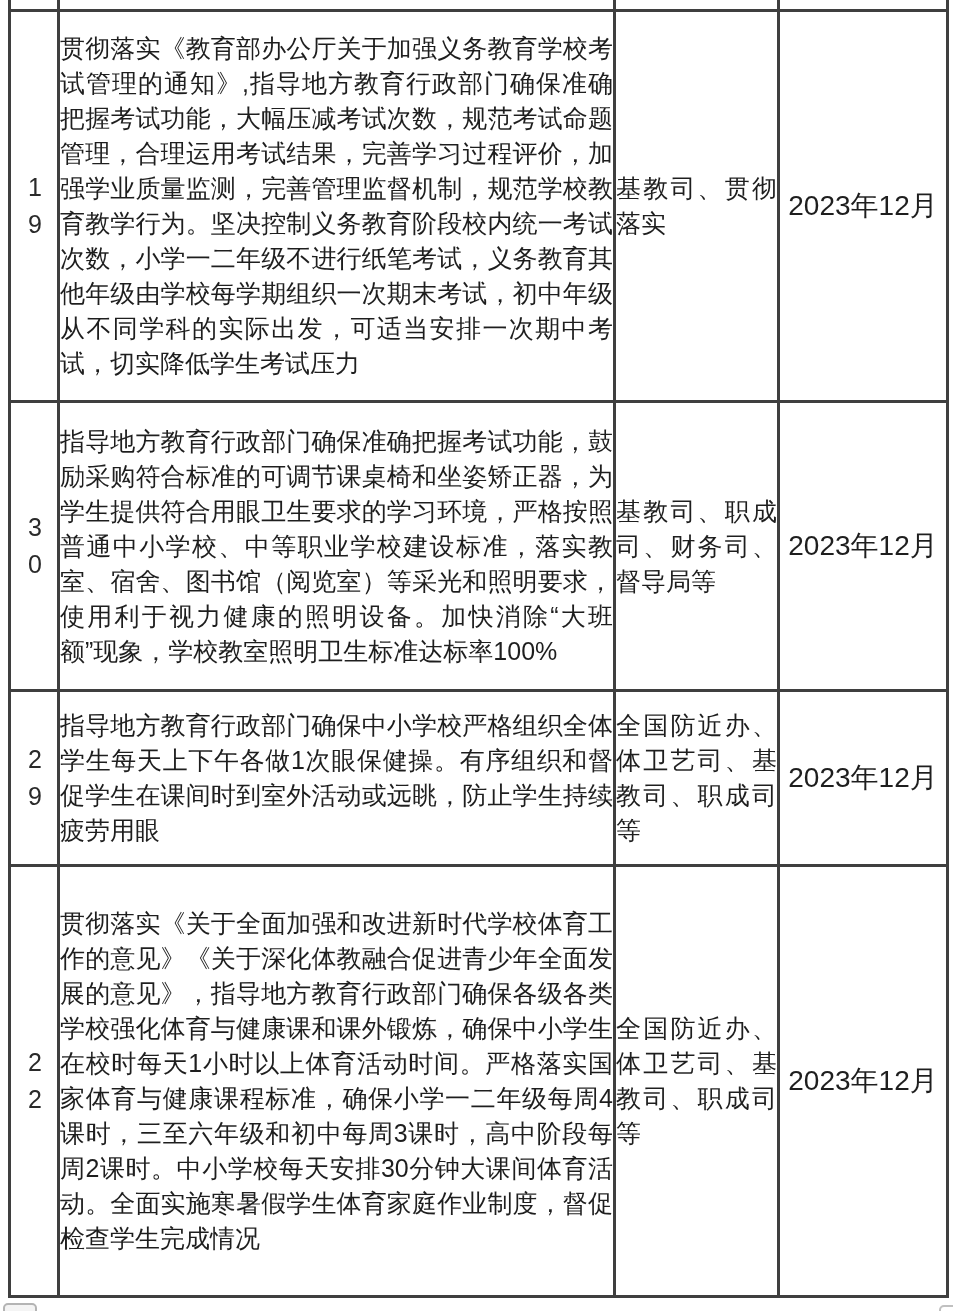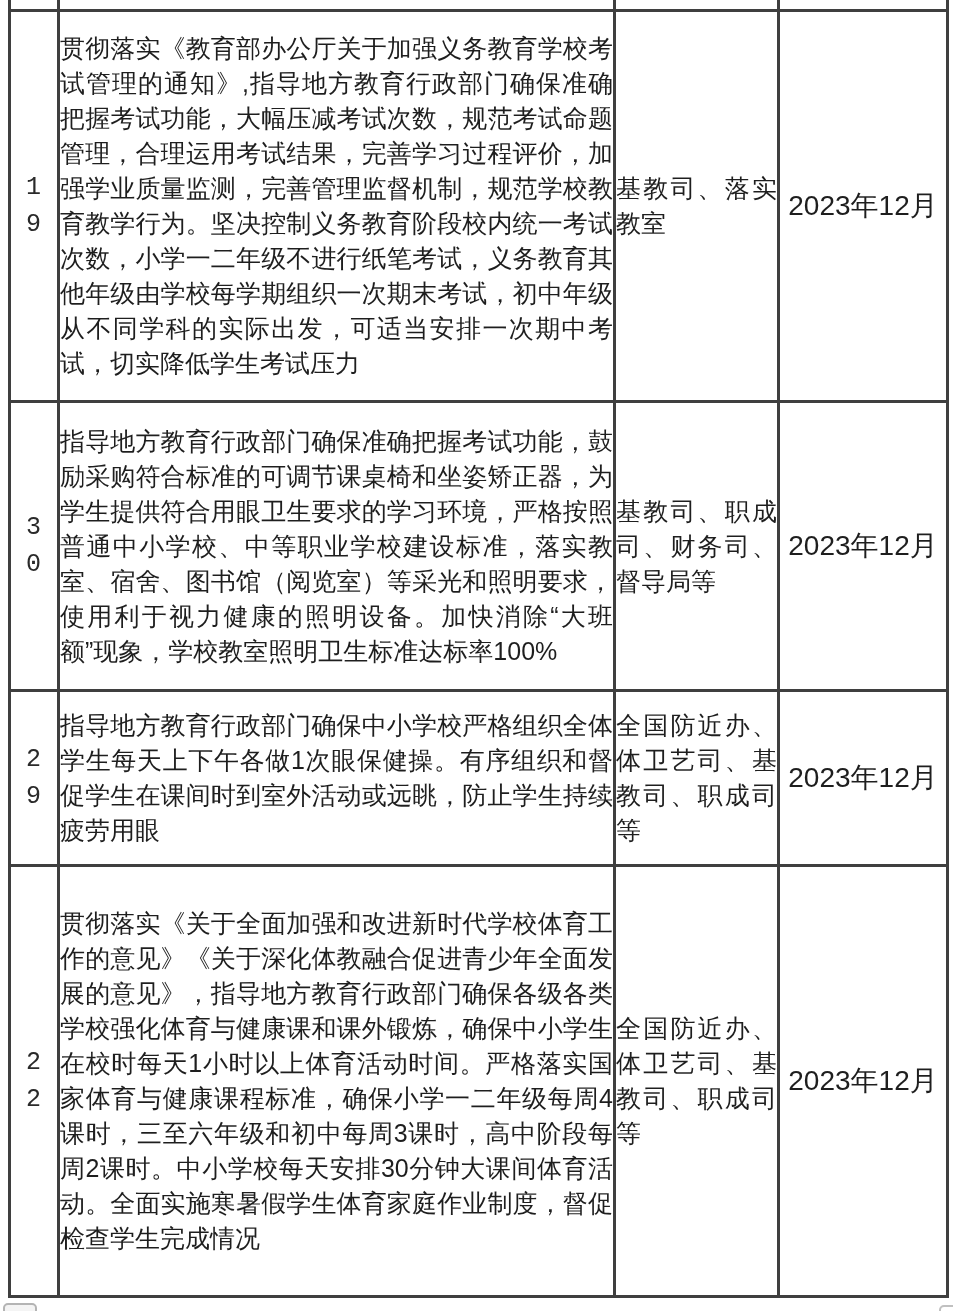--- a/index.html
+++ b/index.html
@@ -36,22 +36,21 @@
   td.num-cell {
     text-align: center;
     font-size: 25px;
     color: #2a2a2a;
   }
   .num-stack {
     display: inline-block;
     width: 16px;
     word-break: break-all;
     line-height: 37px;
-    text-align: left;
-    font-family: Liberation Mono, monospace;
+    text-align: right;
   }
   td.task-cell {
     font-size: 25px;
     line-height: 35px;
     padding: 6px 10px;
     text-align: justify;
     text-justify: inter-character;
     color: #1e1e1e;
   }
   td.dept-cell {
@@ -115,21 +114,21 @@
   </tr>
 
   <tr class="row-19">
     <td class="num-cell">
       <span class="num-stack">19</span>
     </td>
     <td class="task-cell">
       <div>贯彻落实《教育部办公厅关于加强义务教育学校考试管理的通知》,指导地方教育行政部门确保准确把握考试功能，大幅压减考试次数，规范考试命题管理，合理运用考试结果，完善学习过程评价，加强学业质量监测，完善管理监督机制，规范学校教育教学行为。坚决控制义务教育阶段校内统一考试次数，小学一二年级不进行纸笔考试，义务教育其他年级由学校每学期组织一次期末考试，初中年级从不同学科的实际出发，可适当安排一次期中考试，切实降低学生考试压力</div>
     </td>
     <td class="dept-cell">
-      <div>基教司、落实教室</div>
+      <div>基教司、贯彻落实</div>
     </td>
     <td class="date-cell">
       <span>2023年12月</span>
     </td>
   </tr>
 
   <tr class="row-20">
     <td class="num-cell">
       <span class="num-stack">30</span>
     </td>

